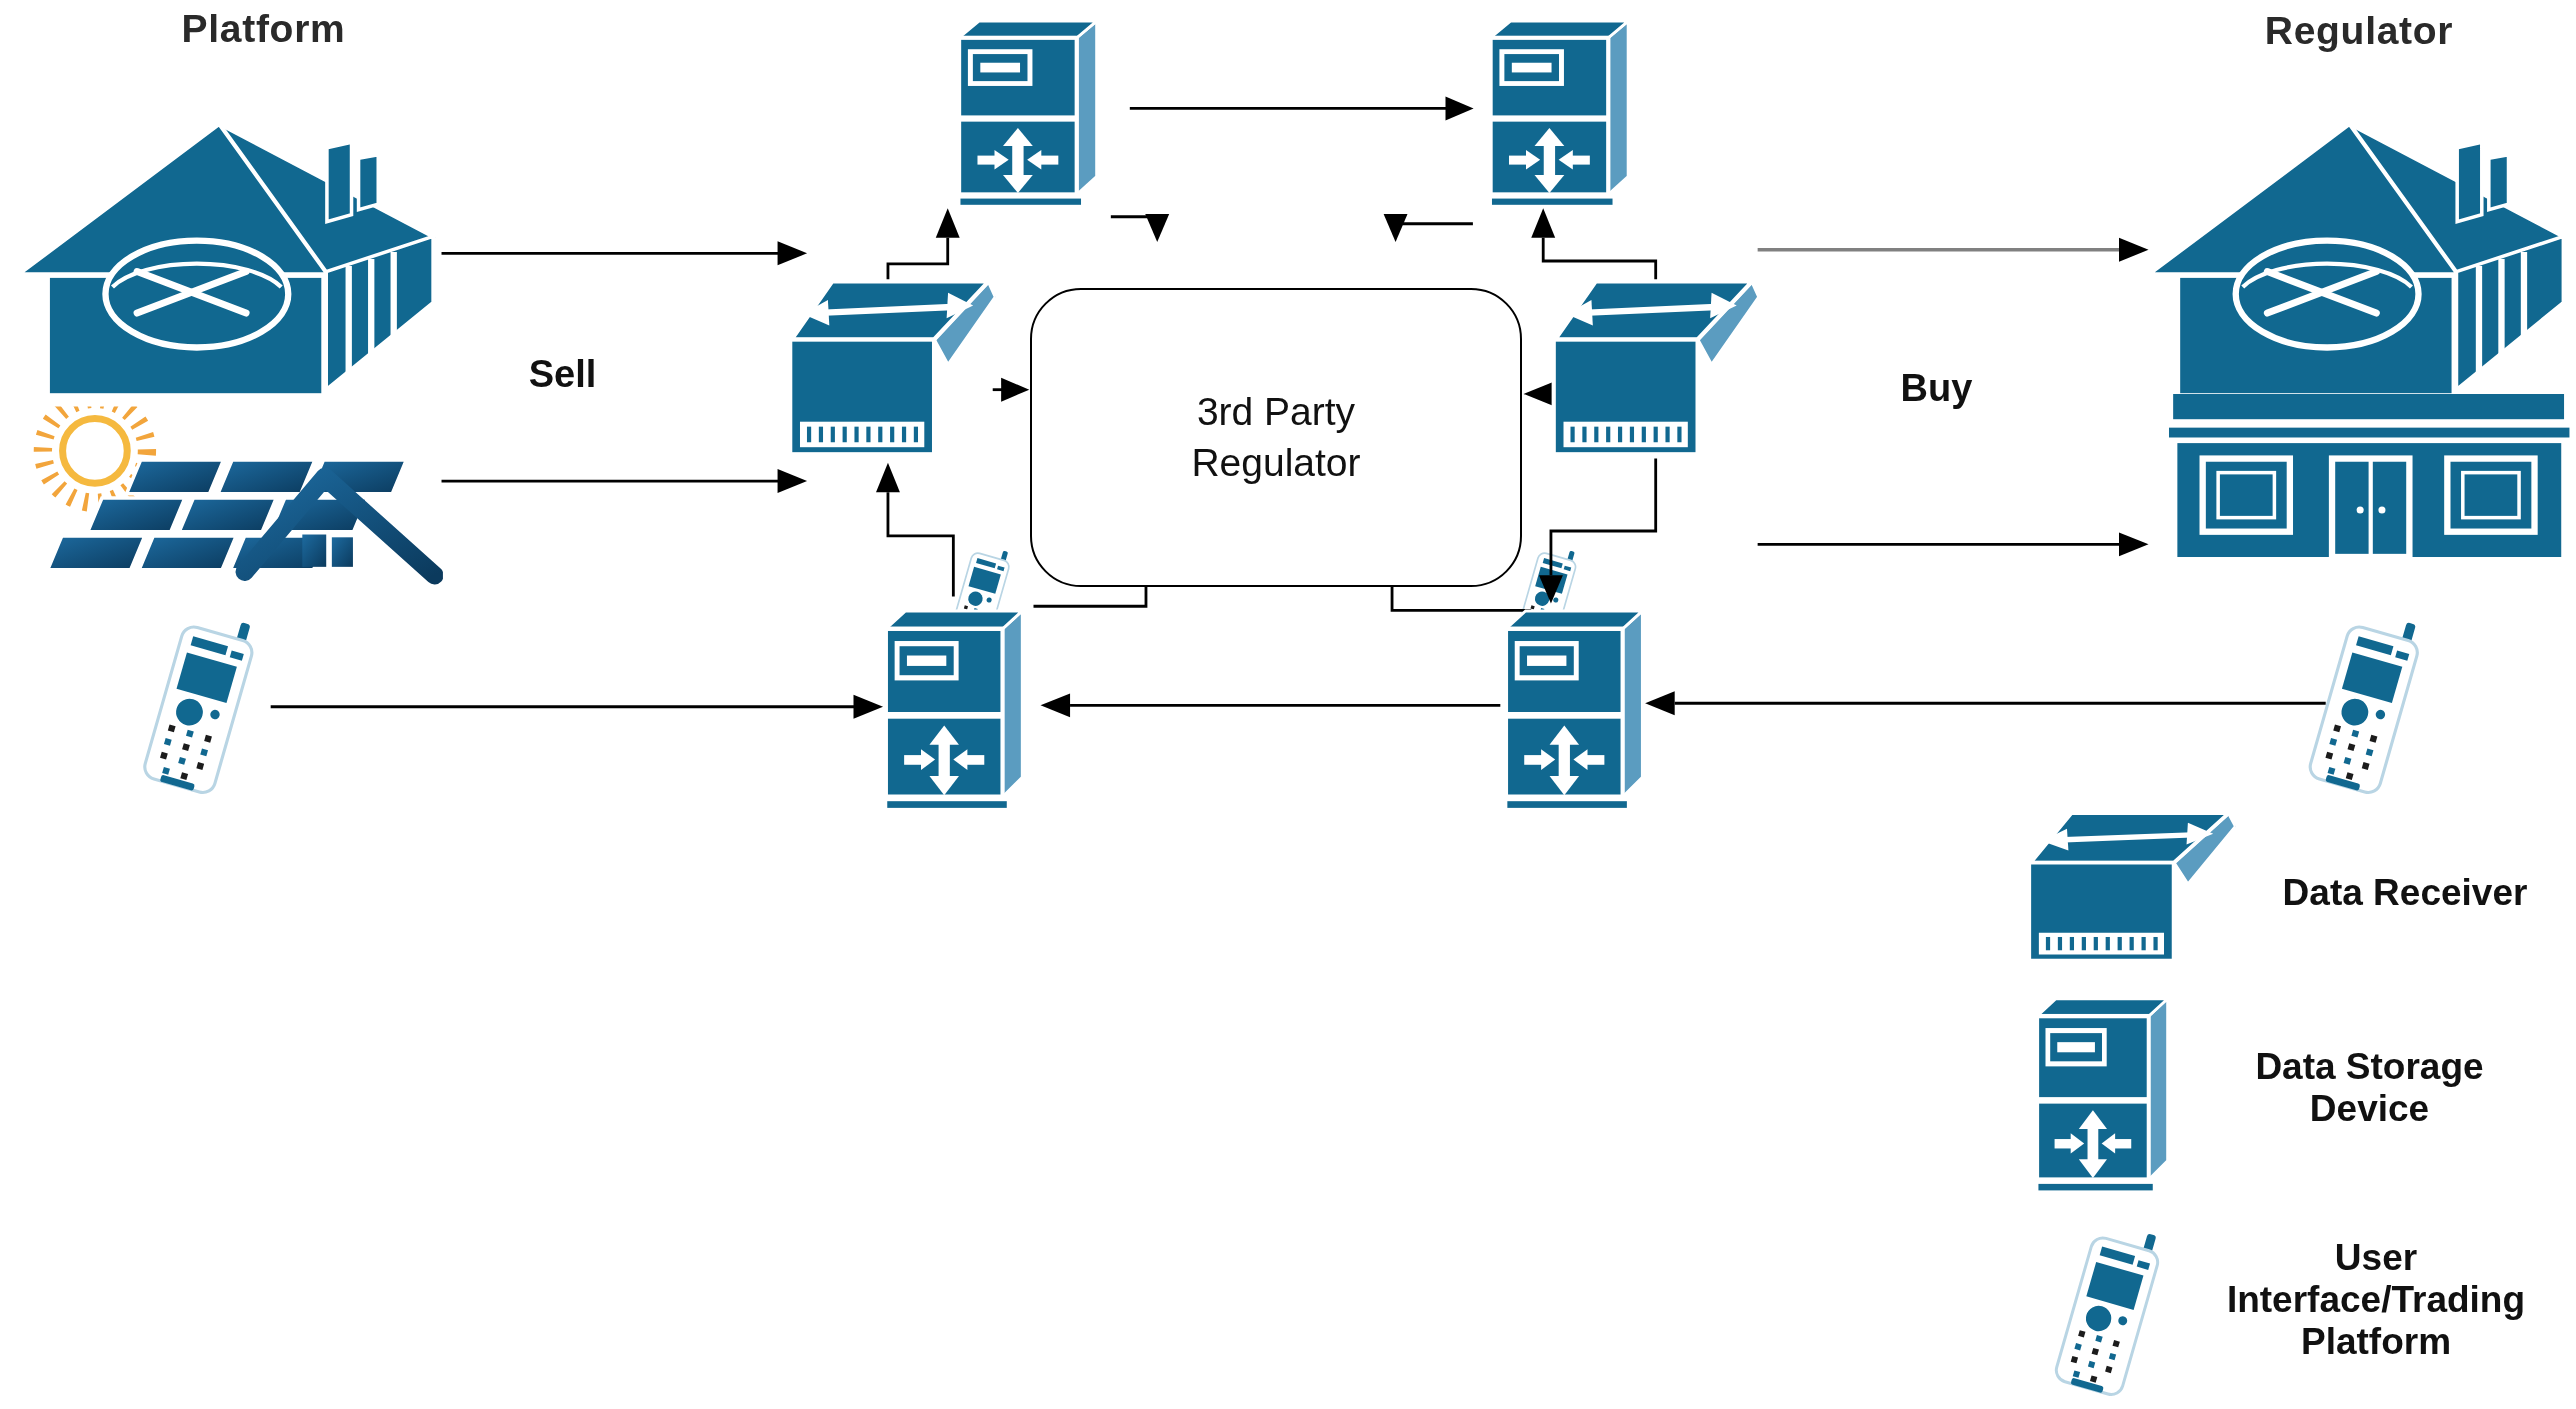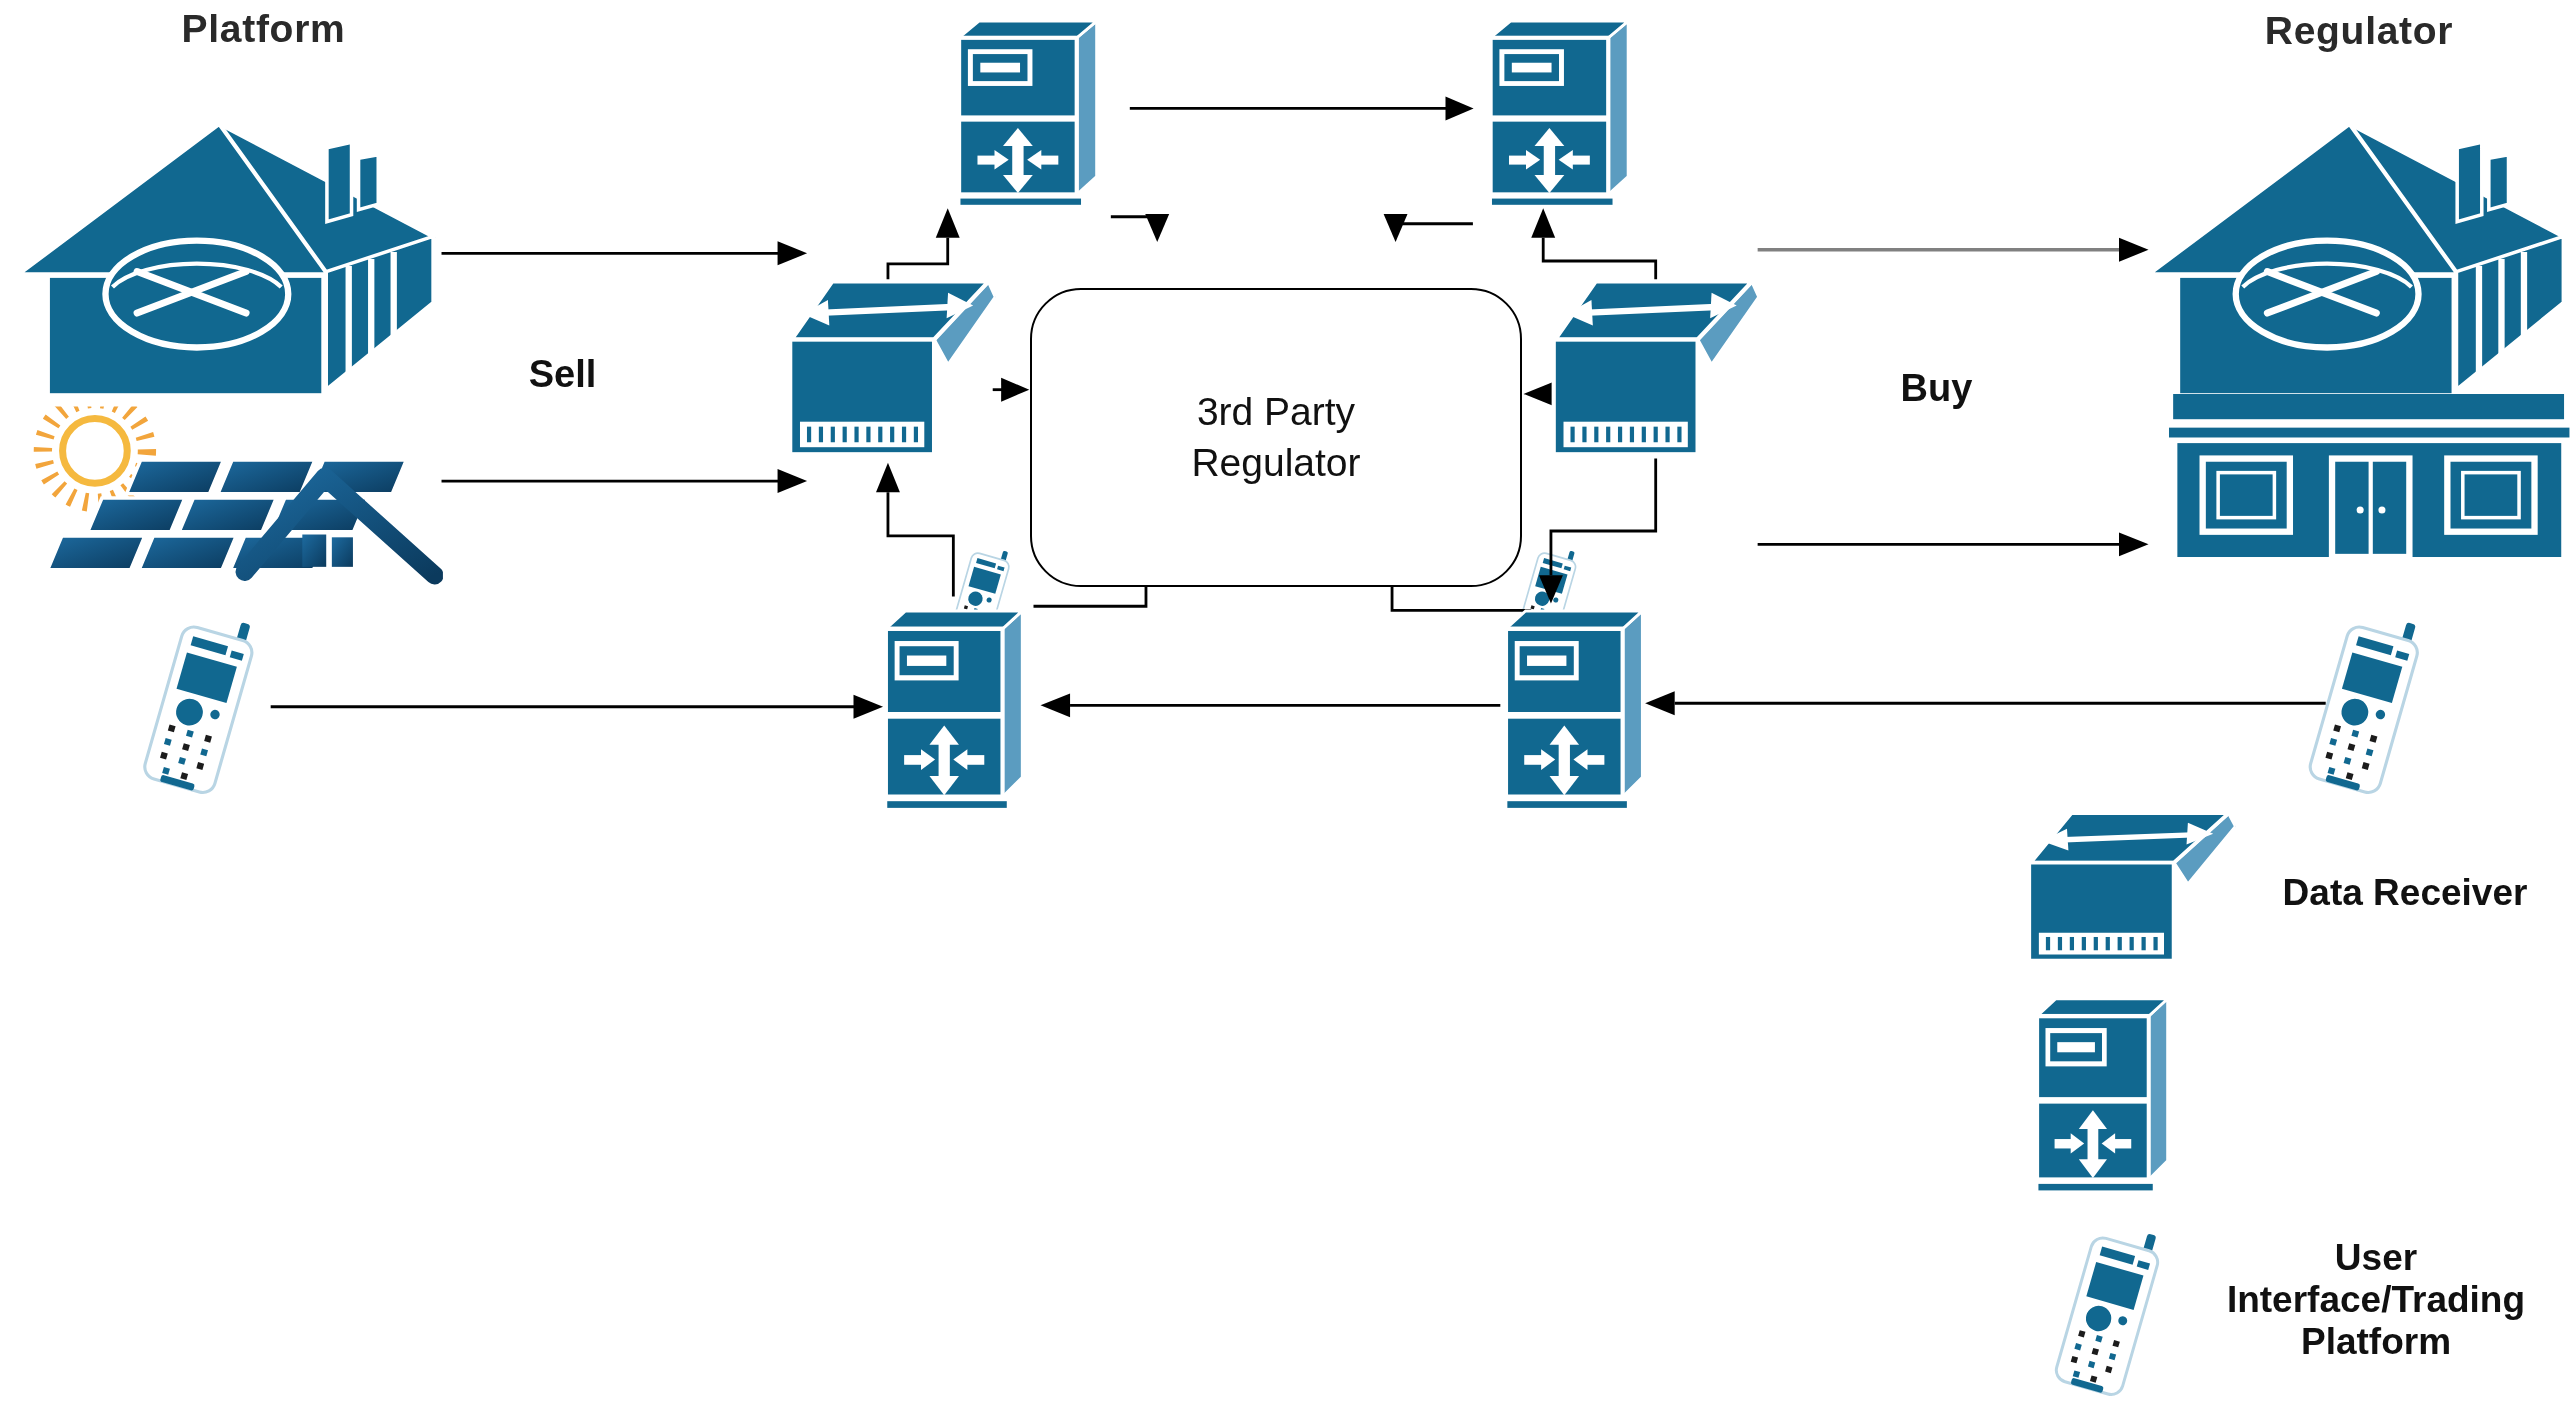--- a/index.html
+++ b/index.html
@@ -223,18 +223,20 @@
     <div class="reg-text">3rd Party
 Regulator</div>
   </div>
 
   <div class="label title" style="left:109px;top:5.6px;width:309px;">Platform</div>
   <div class="label title" style="left:2208px;top:8.4px;width:302px;">Regulator</div>
   <div class="label flow" style="left:457px;top:352px;width:211px;">Sell</div>
   <div class="label flow" style="left:1831px;top:366px;width:211px;">Buy</div>
 
   <div class="label legend-label" style="left:2229px;top:872px;width:352px;">Data Receiver</div>
+  <div class="label legend-label" style="left:2201px;top:1046px;width:337px;">Data Storage
+Device</div>
   <div class="label legend-label" style="left:2172px;top:1237px;width:408px;">User
 Interface/Trading
 Platform</div>
 
 </div>
 
 
 </body></html>

